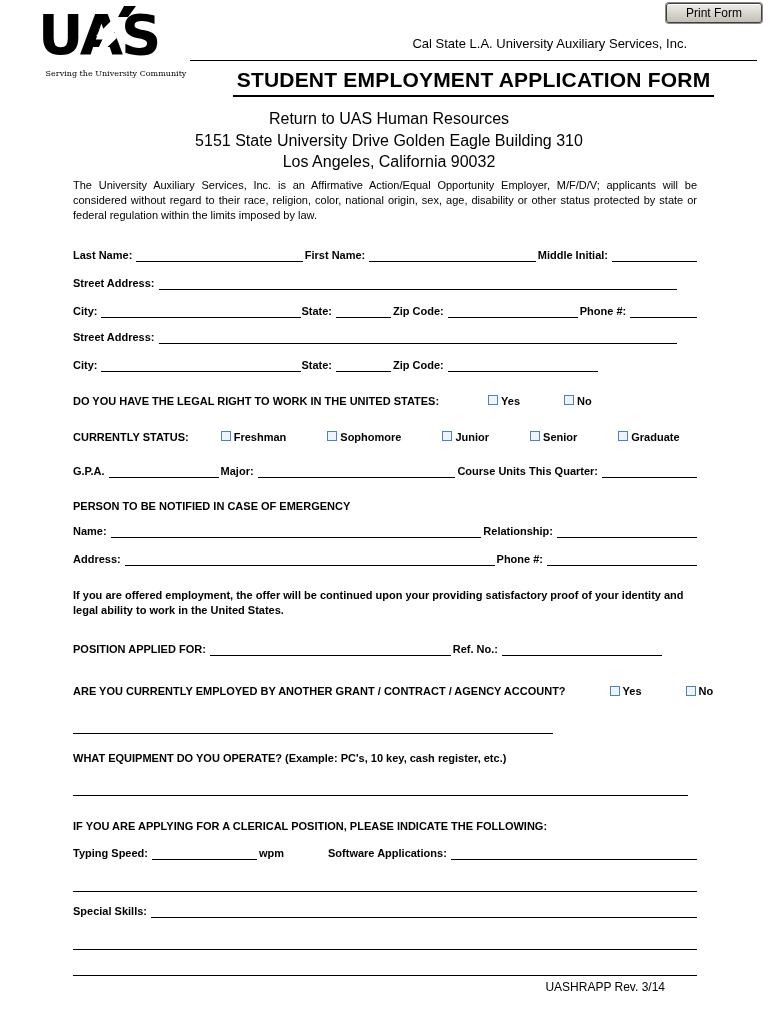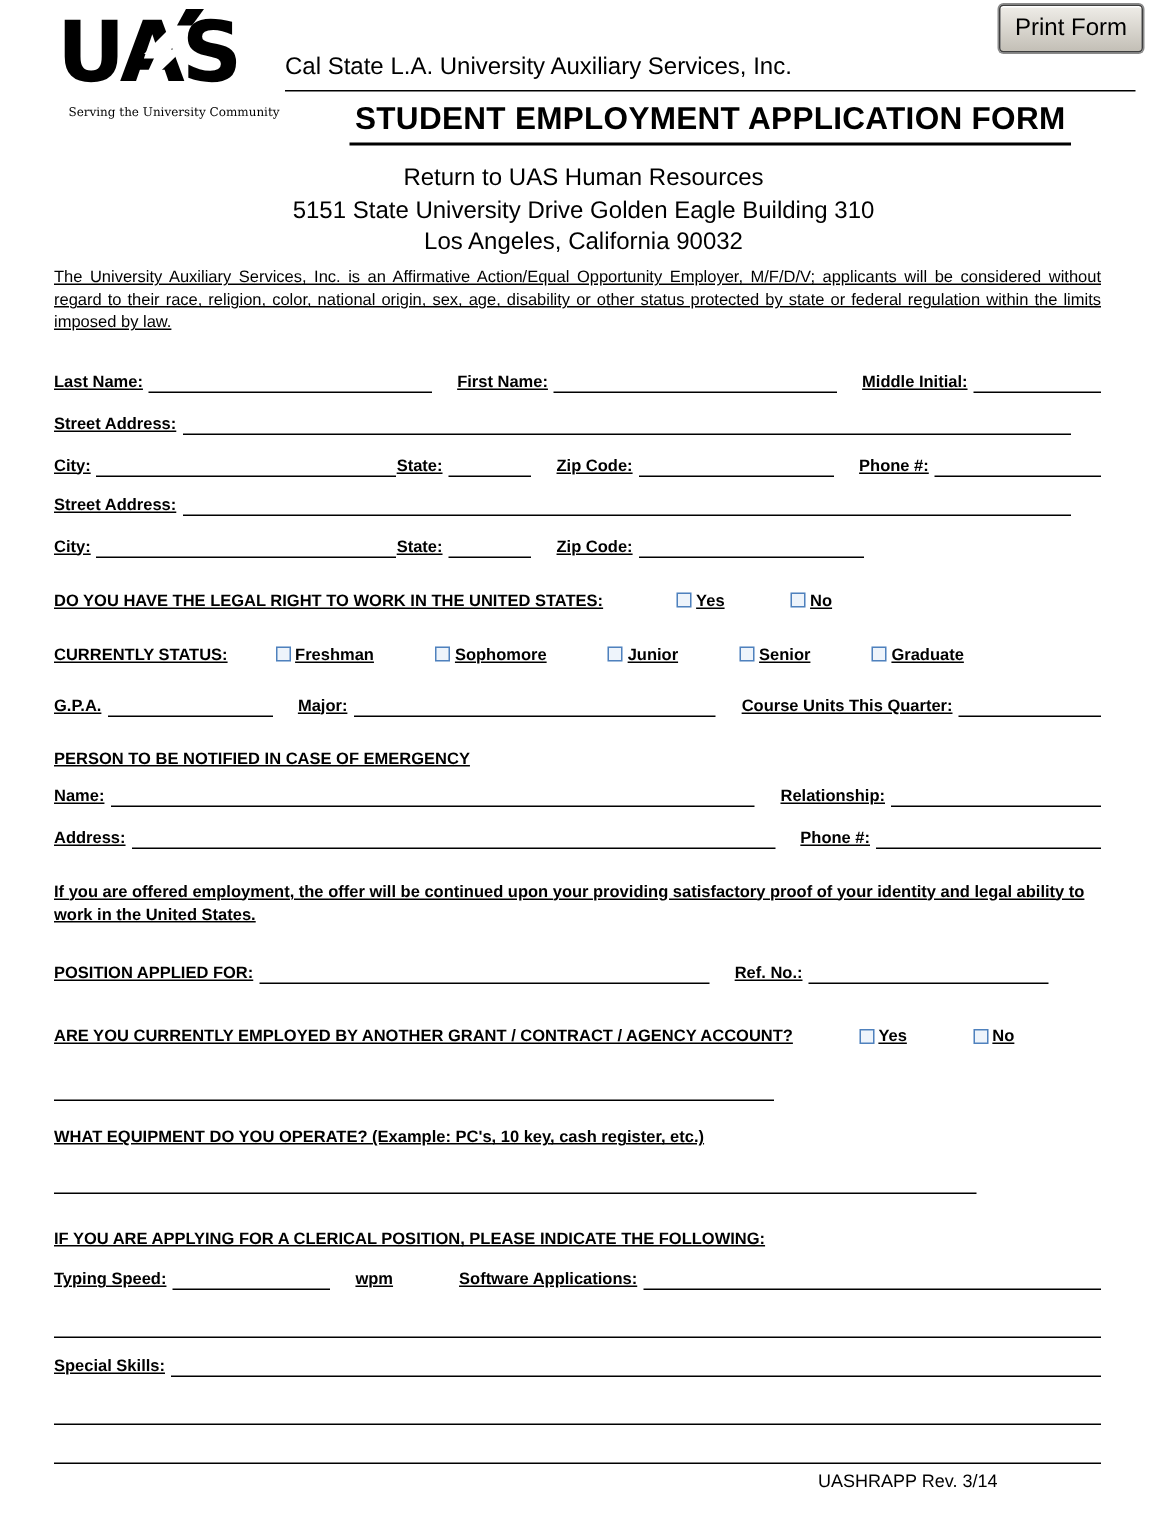--- a/index.html
+++ b/index.html
@@ -5,69 +5,69 @@
   * { margin:0; padding:0; box-sizing:border-box; }
   html,body { background:#fff; }
   .page {
     position:relative; width:770px; height:1024px; margin:0 auto;
     background:#fff; color:#000;
     font-family:"Liberation Sans", sans-serif; overflow:hidden;
   }
 
   
   .print-btn {
-    position:absolute; top:3px; right:8px; width:96px; height:32px;
-    font-family:"Liberation Sans", sans-serif; font-size:16px; color:#000;
+    position:absolute; top:3px; right:8px; width:96px; height:20px;
+    font-family:"Liberation Sans", sans-serif; font-size:12px; color:#000;
     background:linear-gradient(#efede8, #c3bfb6);
     border:1px solid #3f3f3f; border-radius:3px;
     box-shadow: inset 0 1px 0 #ffffff, 0 0 0 1px #8a8a8a;
     cursor:pointer;
   }
 
   
   .header { position:relative; height:158px; }
   .logo { position:absolute; left:40px; top:6px; width:152px; }
   .logo-letters {
     font-family:"DejaVu Sans", sans-serif; font-size:56px; font-weight:bold;
     letter-spacing:-2px; fill:#000;
   }
   .tagline {
     font-family:"DejaVu Serif", serif; 
     font-size:8px; text-align:center; width:152px; margin-top:1px;
   }
   .org-name {
     position:absolute; top:36px; left:190px; right:13px;
-    padding-right:70px; font-size:16px;
+    text-align:right; padding-right:70px; font-size:13px;
   }
   .header-rule {
     position:absolute; top:60px; left:190px; right:13px;
     border-top:1.5px solid #000;
   }
   .title-wrap { position:absolute; top:68px; left:190px; right:13px; text-align:center; }
   .form-title {
     display:inline-block; font-size:21px; font-weight:bold;
     border-bottom:2.5px solid #000; padding:0 4px 3px 4px; letter-spacing:0.2px;
   }
   .return-block {
     position:absolute; top:108px; left:4px; width:100%;
     text-align:center; font-size:16px; line-height:1.35;
   }
 
   
-  .content { padding:0 36px;text-decoration:underline; }
+  .content { padding:0 73px; }
   .eeo {
     margin-top:20px; font-size:11px; line-height:1.38; text-align:justify;
   }
   .offer {
     font-size:11px; font-weight:bold; line-height:1.4;
   }
 
   .row { display:flex; align-items:flex-end; font-size:11px; font-weight:bold; }
   .lbl { white-space:nowrap; padding-right:4px; line-height:14px; }
-  .gap { margin-left:17px; }
+  .gap { margin-left:2px; }
   .heading { font-size:11px; font-weight:bold; }
 
   .fill { border-bottom:1px solid #000; height:14px; display:inline-block; }
   .f1 { flex:1; }
   .w55  { width:55px; }
   .w85  { width:85px; }
   .w95  { width:95px; }
   .w105 { width:105px; }
   .w110 { width:110px; }
   .w130 { width:130px; }

